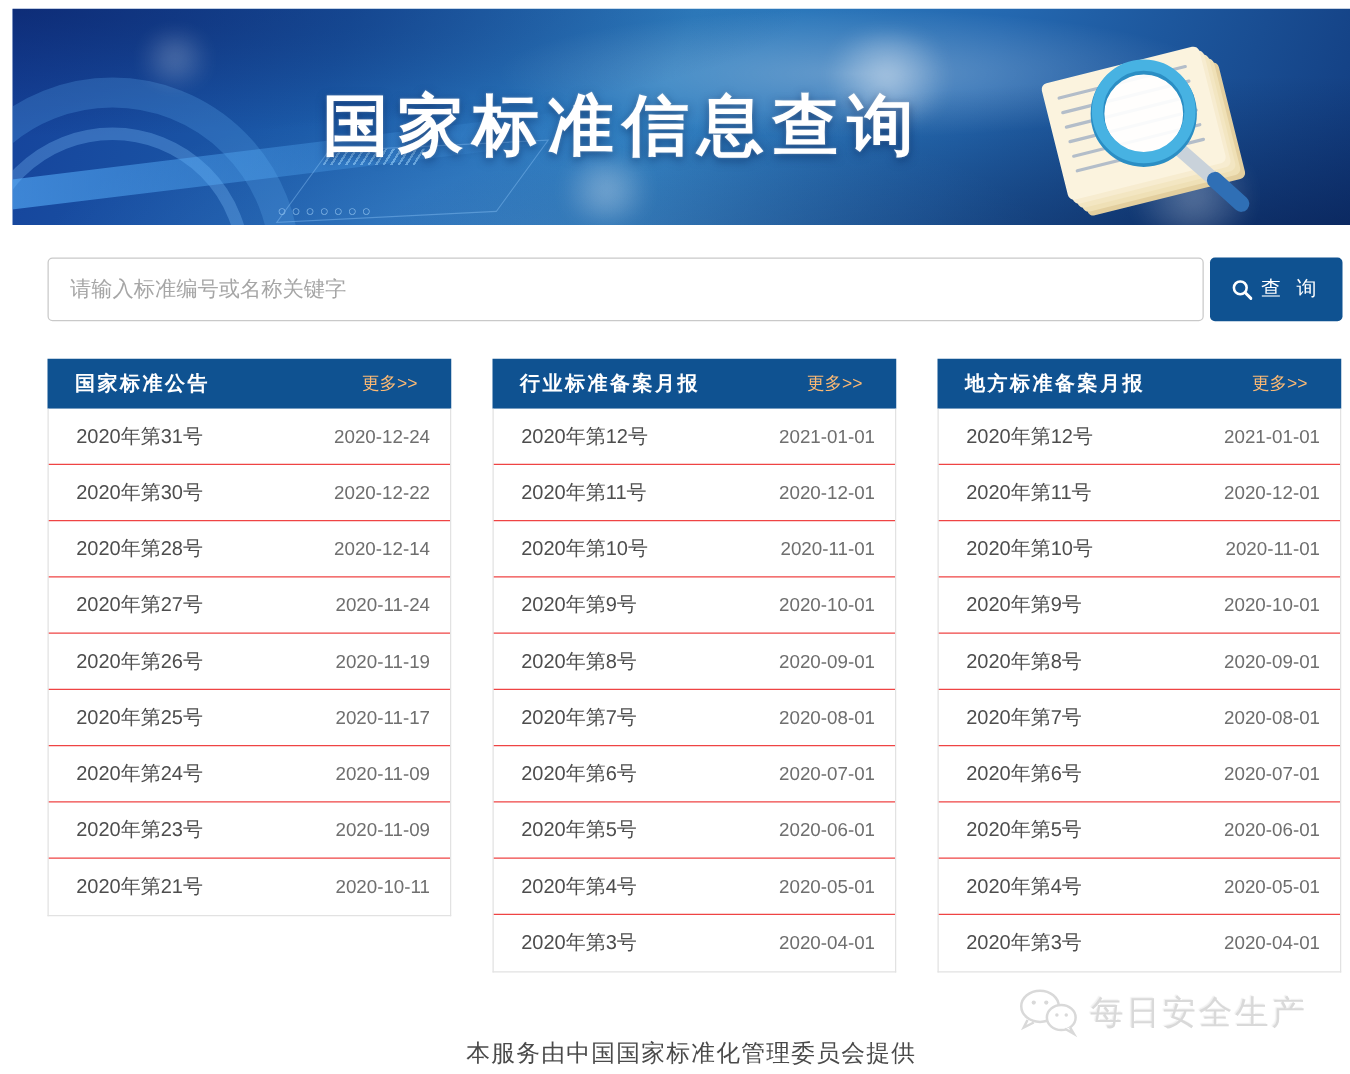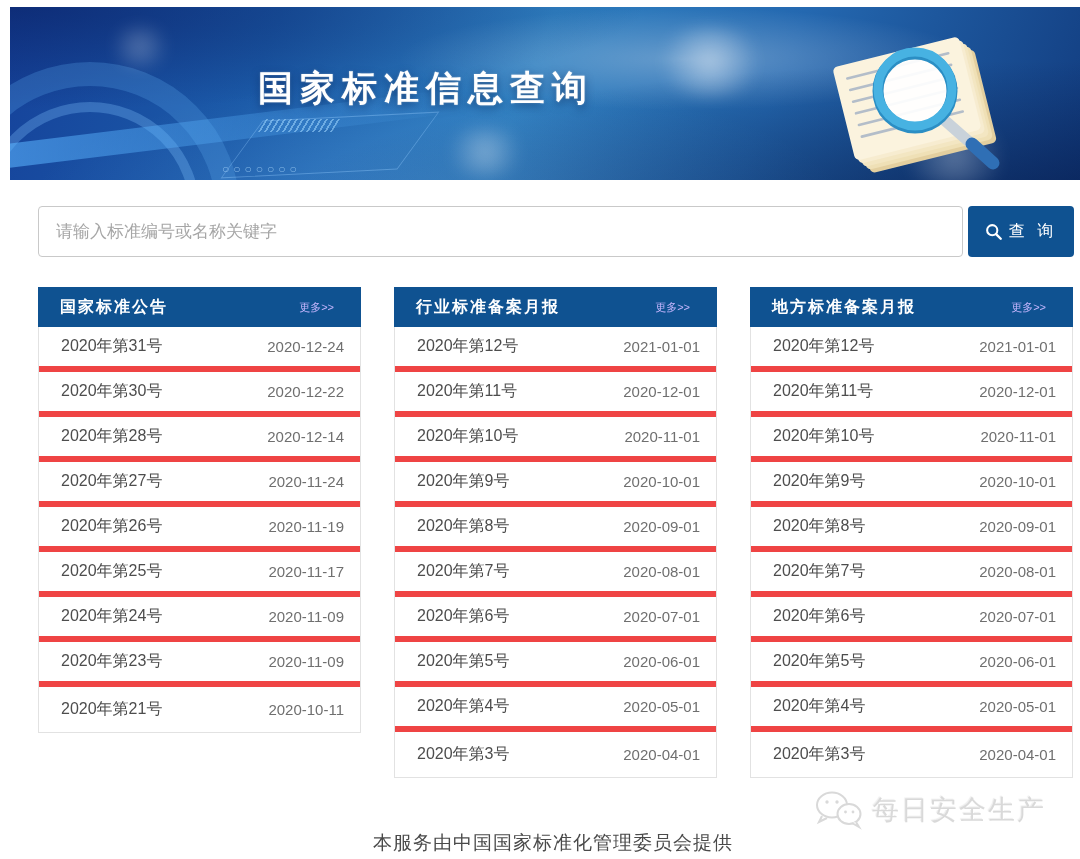--- a/index.html
+++ b/index.html
@@ -25,43 +25,43 @@
   .g1 { left:640px; top:20px; width:120px; height:70px; opacity:.55; }
   .g2 { left:430px; top:120px; width:90px;  height:50px; opacity:.4; }
   .g3 { left:95px;  top:18px; width:70px;  height:44px; opacity:.3; }
   .g4 { left:880px; top:120px; width:130px; height:60px; opacity:.35; }
   .dots { position:absolute; left:212px; bottom:4px; color:rgba(175,220,255,.65); font-size:12px; letter-spacing:4px; }
   .hatch { position:absolute; left:252px; bottom:48px; width:74px; height:13px; transform:skewX(-32deg);
     background:repeating-linear-gradient(90deg, rgba(160,215,255,.55) 0 2px, transparent 2px 6px); }
   .techbox { position:absolute; left:235px; bottom:6px; width:170px; height:58px;
     border:1px solid rgba(150,205,255,.38); transform:skewX(-38deg) rotate(-3deg); }
   .banner-title { position:absolute; left:248px; top:58px; color:#fff; font-weight:bold;
-    font-size:35px; letter-spacing:7px; white-space:nowrap;
+    font-size:53px; letter-spacing:7px; white-space:nowrap;
     text-shadow:0 3px 8px rgba(4,30,80,.55), 0 0 2px rgba(255,255,255,.4); }
   .art { position:absolute; right:48px; top:16px; }
 
   
   .search-row { display:flex; align-items:stretch; margin:26px 6px 0 38px; height:51px; }
   .search-input { flex:1; border:1px solid #c9c9c9; border-radius:4px; padding:0 17px;
     font-size:17px; color:#ec4899; outline:none; }
   .search-input::placeholder { color:#a6a6a6; }
   .search-btn { width:106px; margin-left:5px; border:none; border-radius:4px; cursor:pointer;
     background:#0f5291; color:#fff; font-size:16px; display:flex; align-items:center;
     justify-content:center; gap:7px; letter-spacing:4px; }
 
   
   .panels { display:flex; margin:30px 0 0 38px; gap:33px; }
   .panel { width:323px; }
   .panel-header { height:40px; background:#0f5291; color:#fff; display:flex;
     align-items:center; justify-content:space-between; padding:0 27px 0 22px; }
   .panel-title { font-size:16px; font-weight:bold; letter-spacing:2px; }
-  .panel-more { font-size:11px; color:#c4b5fd; text-decoration:none; cursor:pointer; }
+  .panel-more { font-size:14px; color:#fdba74; text-decoration:none; cursor:pointer; }
   .panel-list { border:1px solid #e2e2e2; border-top:none; background:#fff; }
   .row { height:45px; display:flex; align-items:center; justify-content:space-between;
-    padding:0 16px 0 22px; border-bottom:6px solid #ef4444; cursor:pointer; }
+    padding:0 16px 0 22px; border-bottom:1px solid #ef4444; cursor:pointer; }
   .row:last-child { border-bottom:none; }
   .row-name { font-size:16px; color:#4d4d4d; }
   .row-date { font-size:15px; color:#6f6f6f; }
 
   
   .footer { margin-top:52px; text-align:center; font-size:19px; color:#4a4a4a; letter-spacing:1px;padding-left:26px; }
   .watermark { position:absolute; right:34px; top:789px; display:flex; align-items:center; gap:8px;
     color:#d9d9d9; font-size:27px; letter-spacing:2px;
     text-shadow:1px 1px 0 rgba(255,255,255,.95), -1px -1px 1px rgba(0,0,0,.07);text-align:right; }
 </style>

